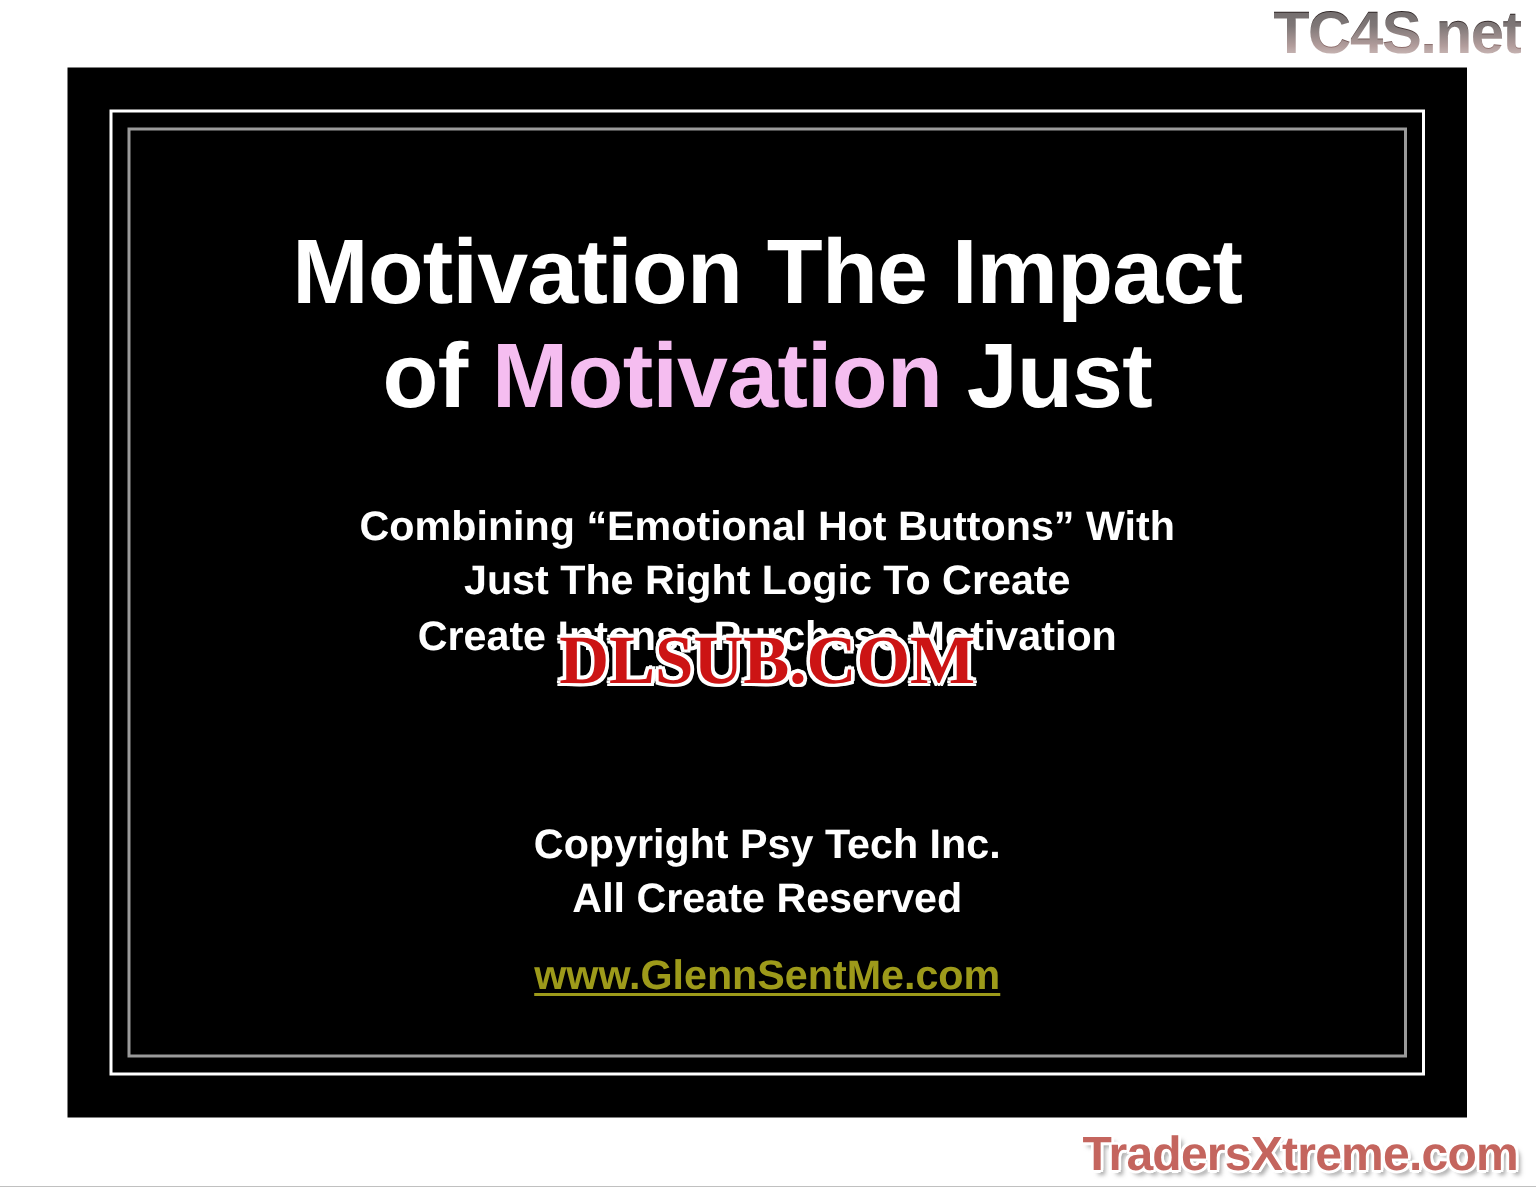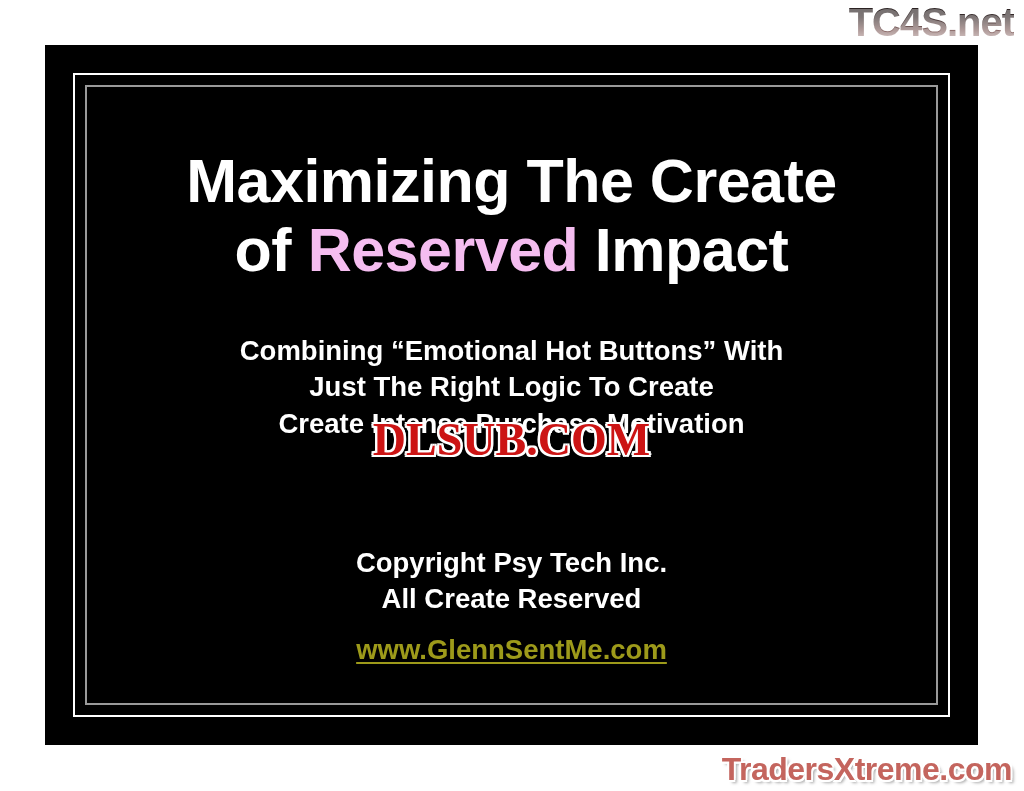--- a/index.html
+++ b/index.html
@@ -179,22 +179,22 @@
   <div id="wm-tc4s">TC4S.net</div>
 
   <div id="slide">
 
     <div id="frame-outer"></div>
     <div id="frame-inner"></div>
 
     <div id="content">
 
       <h1 class="title">
-        <span class="title-line">Maximizing The Create</span>
-        <span class="title-line"><span>of </span><span class="accent-pink">Reserved</span><span> Impact</span></span>
+        <span class="title-line">Motivation The Impact</span>
+        <span class="title-line"><span>of </span><span class="accent-pink">Motivation</span><span> Just</span></span>
       </h1>
 
       <p class="subtitle">
         <span class="subtitle-line">Combining “Emotional Hot Buttons” With</span>
         <span class="subtitle-line">Just The Right Logic To Create</span>
         <span class="subtitle-line">Create Intense Purchase Motivation</span>
       </p>
 
       <p class="copyright">
         <span class="copyright-line">Copyright Psy Tech Inc.</span>

